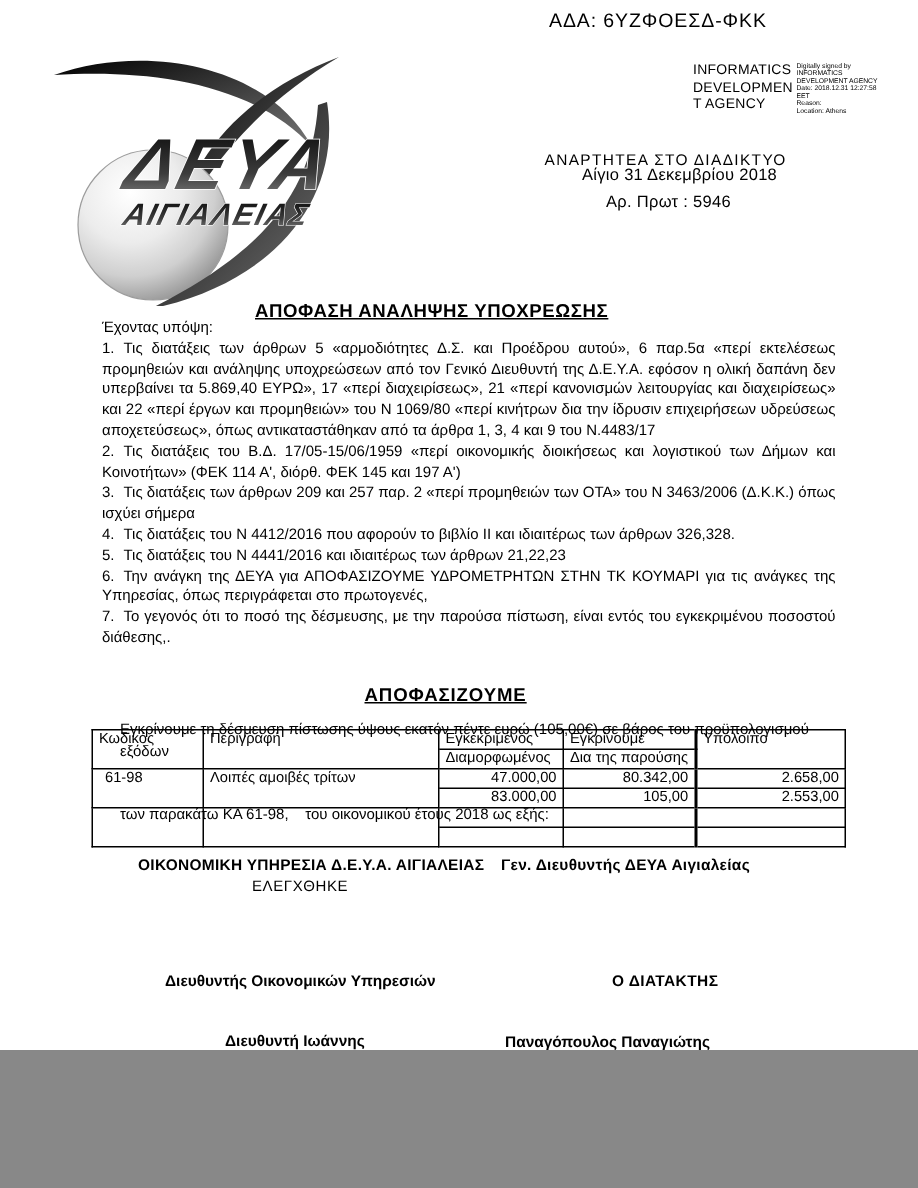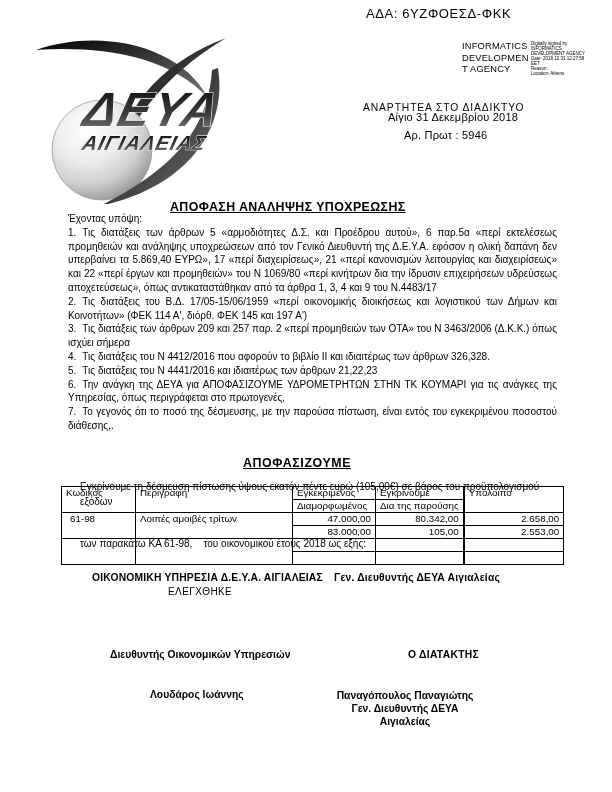--- a/index.html
+++ b/index.html
@@ -1,16 +1,16 @@
 <!DOCTYPE html>
 <html><head>
 <meta charset="utf-8">
 <style>
   html,body{margin:0;padding:0;background:#888;}
-  .page{position:relative;width:612px;height:792px;background:#fff;
+  .page{position:relative;width:612px;height:700px;background:#fff;
         font-family:"Liberation Sans",sans-serif;color:#000;overflow:hidden;margin:0 auto;}
   .abs{position:absolute;}
   
   .ada{left:366px;top:6px;font-size:13px;letter-spacing:.6px;}
   .ida{left:462px;top:41px;font-size:9.3px;line-height:11.5px;letter-spacing:.2px;}
   .sigblk{left:531px;top:41px;font-size:4.5px;line-height:5px;white-space:nowrap;}
   .publish{left:363px;top:72px;font-size:10.3px;letter-spacing:.9px;margin-top:30px;}
   .dateline{left:388px;top:111px;font-size:11px;letter-spacing:.2px;}
   .protoline{left:404px;top:129px;font-size:11px;letter-spacing:.2px;}
   
@@ -167,19 +167,19 @@
   </table>
 
   <div class="abs f-leftheader">ΟΙΚΟΝΟΜΙΚΗ ΥΠΗΡΕΣΙΑ Δ.Ε.Υ.Α. ΑΙΓΙΑΛΕΙΑΣ</div>
   <div class="abs f-rightheader">Γεν. Διευθυντής ΔΕΥΑ Αιγιαλείας</div>
   <div class="abs f-checked">ΕΛΕΓΧΘΗΚΕ</div>
 
 
   <div class="abs f-lefttitle">Διευθυντής Οικονομικών Υπηρεσιών</div>
   <div class="abs f-righttitle">Ο ΔΙΑΤΑΚΤΗΣ</div>
 
-  <div class="abs f-leftname">Λουδάρος Ιωάννης</div>
+  <div class="abs f-leftname">Διευθυντή Ιωάννης</div>
   <div class="abs f-rightname">
     <div>Παναγόπουλος Παναγιώτης</div>
     <div>Γεν. Διευθυντής ΔΕΥΑ Αιγιαλείας</div>
   </div>
 
 </div>
 
 </body></html>

